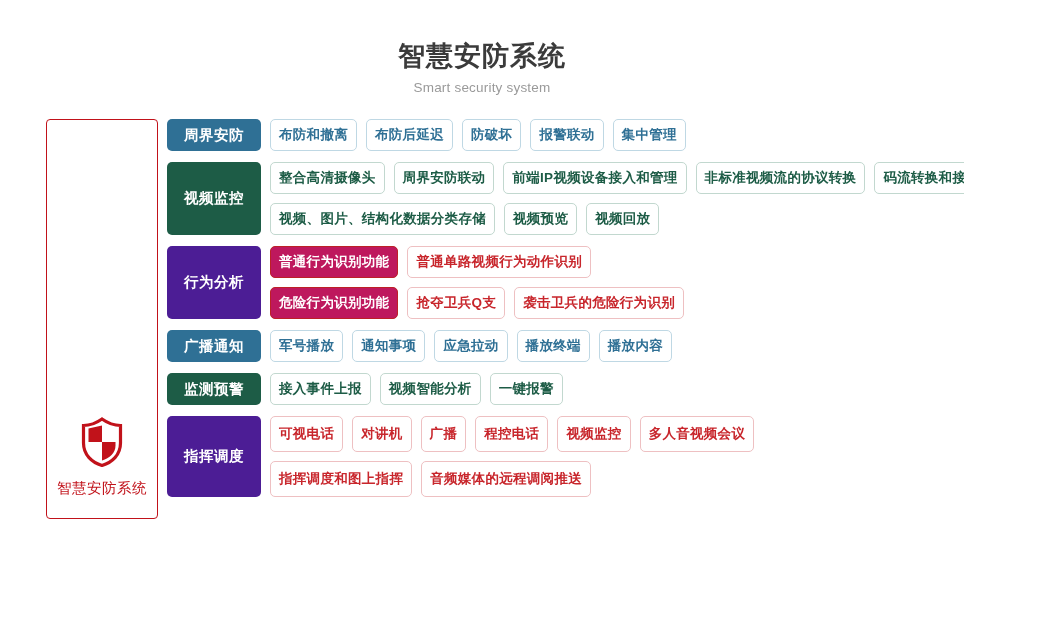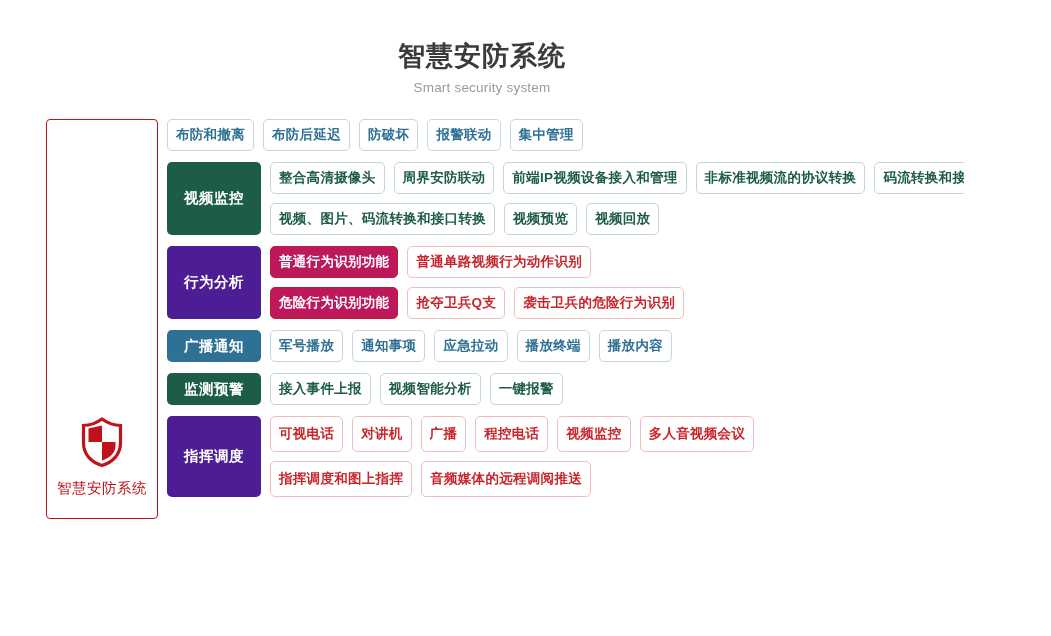--- a/index.html
+++ b/index.html
@@ -168,20 +168,21 @@
           <path d="M22 2 C15 7 8 8.5 3.5 8.5 L3.5 26 C3.5 38 12 45.5 22 48.5 C32 45.5 40.5 38 40.5 26 L40.5 8.5 C36 8.5 29 7 22 2 Z" fill="#ffffff" stroke="#c1121a" stroke-width="3.2"></path>
           <path d="M22 8.5 L8.5 11.5 L8.5 25 L22 25 Z" fill="#c1121a"></path>
           <path d="M22 25 L35.5 25 L35.5 28.5 C35.5 36 29.5 41 22 43.5 Z" fill="#c1121a"></path>
         </svg>
       </span>
       <div class="brand-label">智慧安防系统</div>
     </div>
 
     <div class="rows">
         <div class="row">
+          <div class="cat-block cat-blue">周界安防</div>
           <div class="row-lines">
             <div class="line">
               <div class="tag tag-blue">布防和撤离</div>
               <div class="tag tag-blue">布防后延迟</div>
               <div class="tag tag-blue">防破坏</div>
               <div class="tag tag-blue">报警联动</div>
               <div class="tag tag-blue">集中管理</div>
             </div>
           </div>
         </div>
@@ -189,21 +190,21 @@
           <div class="cat-block cat-green">视频监控</div>
           <div class="row-lines">
             <div class="line">
               <div class="tag tag-green">整合高清摄像头</div>
               <div class="tag tag-green">周界安防联动</div>
               <div class="tag tag-green">前端IP视频设备接入和管理</div>
               <div class="tag tag-green">非标准视频流的协议转换</div>
               <div class="tag tag-green">码流转换和接口转换</div>
             </div>
             <div class="line">
-              <div class="tag tag-green">视频、图片、码流转换和接口转换</div>
+              <div class="tag tag-green">视频、图片、结构化数据分类存储</div>
               <div class="tag tag-green">视频预览</div>
               <div class="tag tag-green">视频回放</div>
             </div>
           </div>
         </div>
         <div class="row">
           <div class="cat-block cat-red">行为分析</div>
           <div class="row-lines">
             <div class="line">
               <div class="tag tag-solid-red">普通行为识别功能</div>

